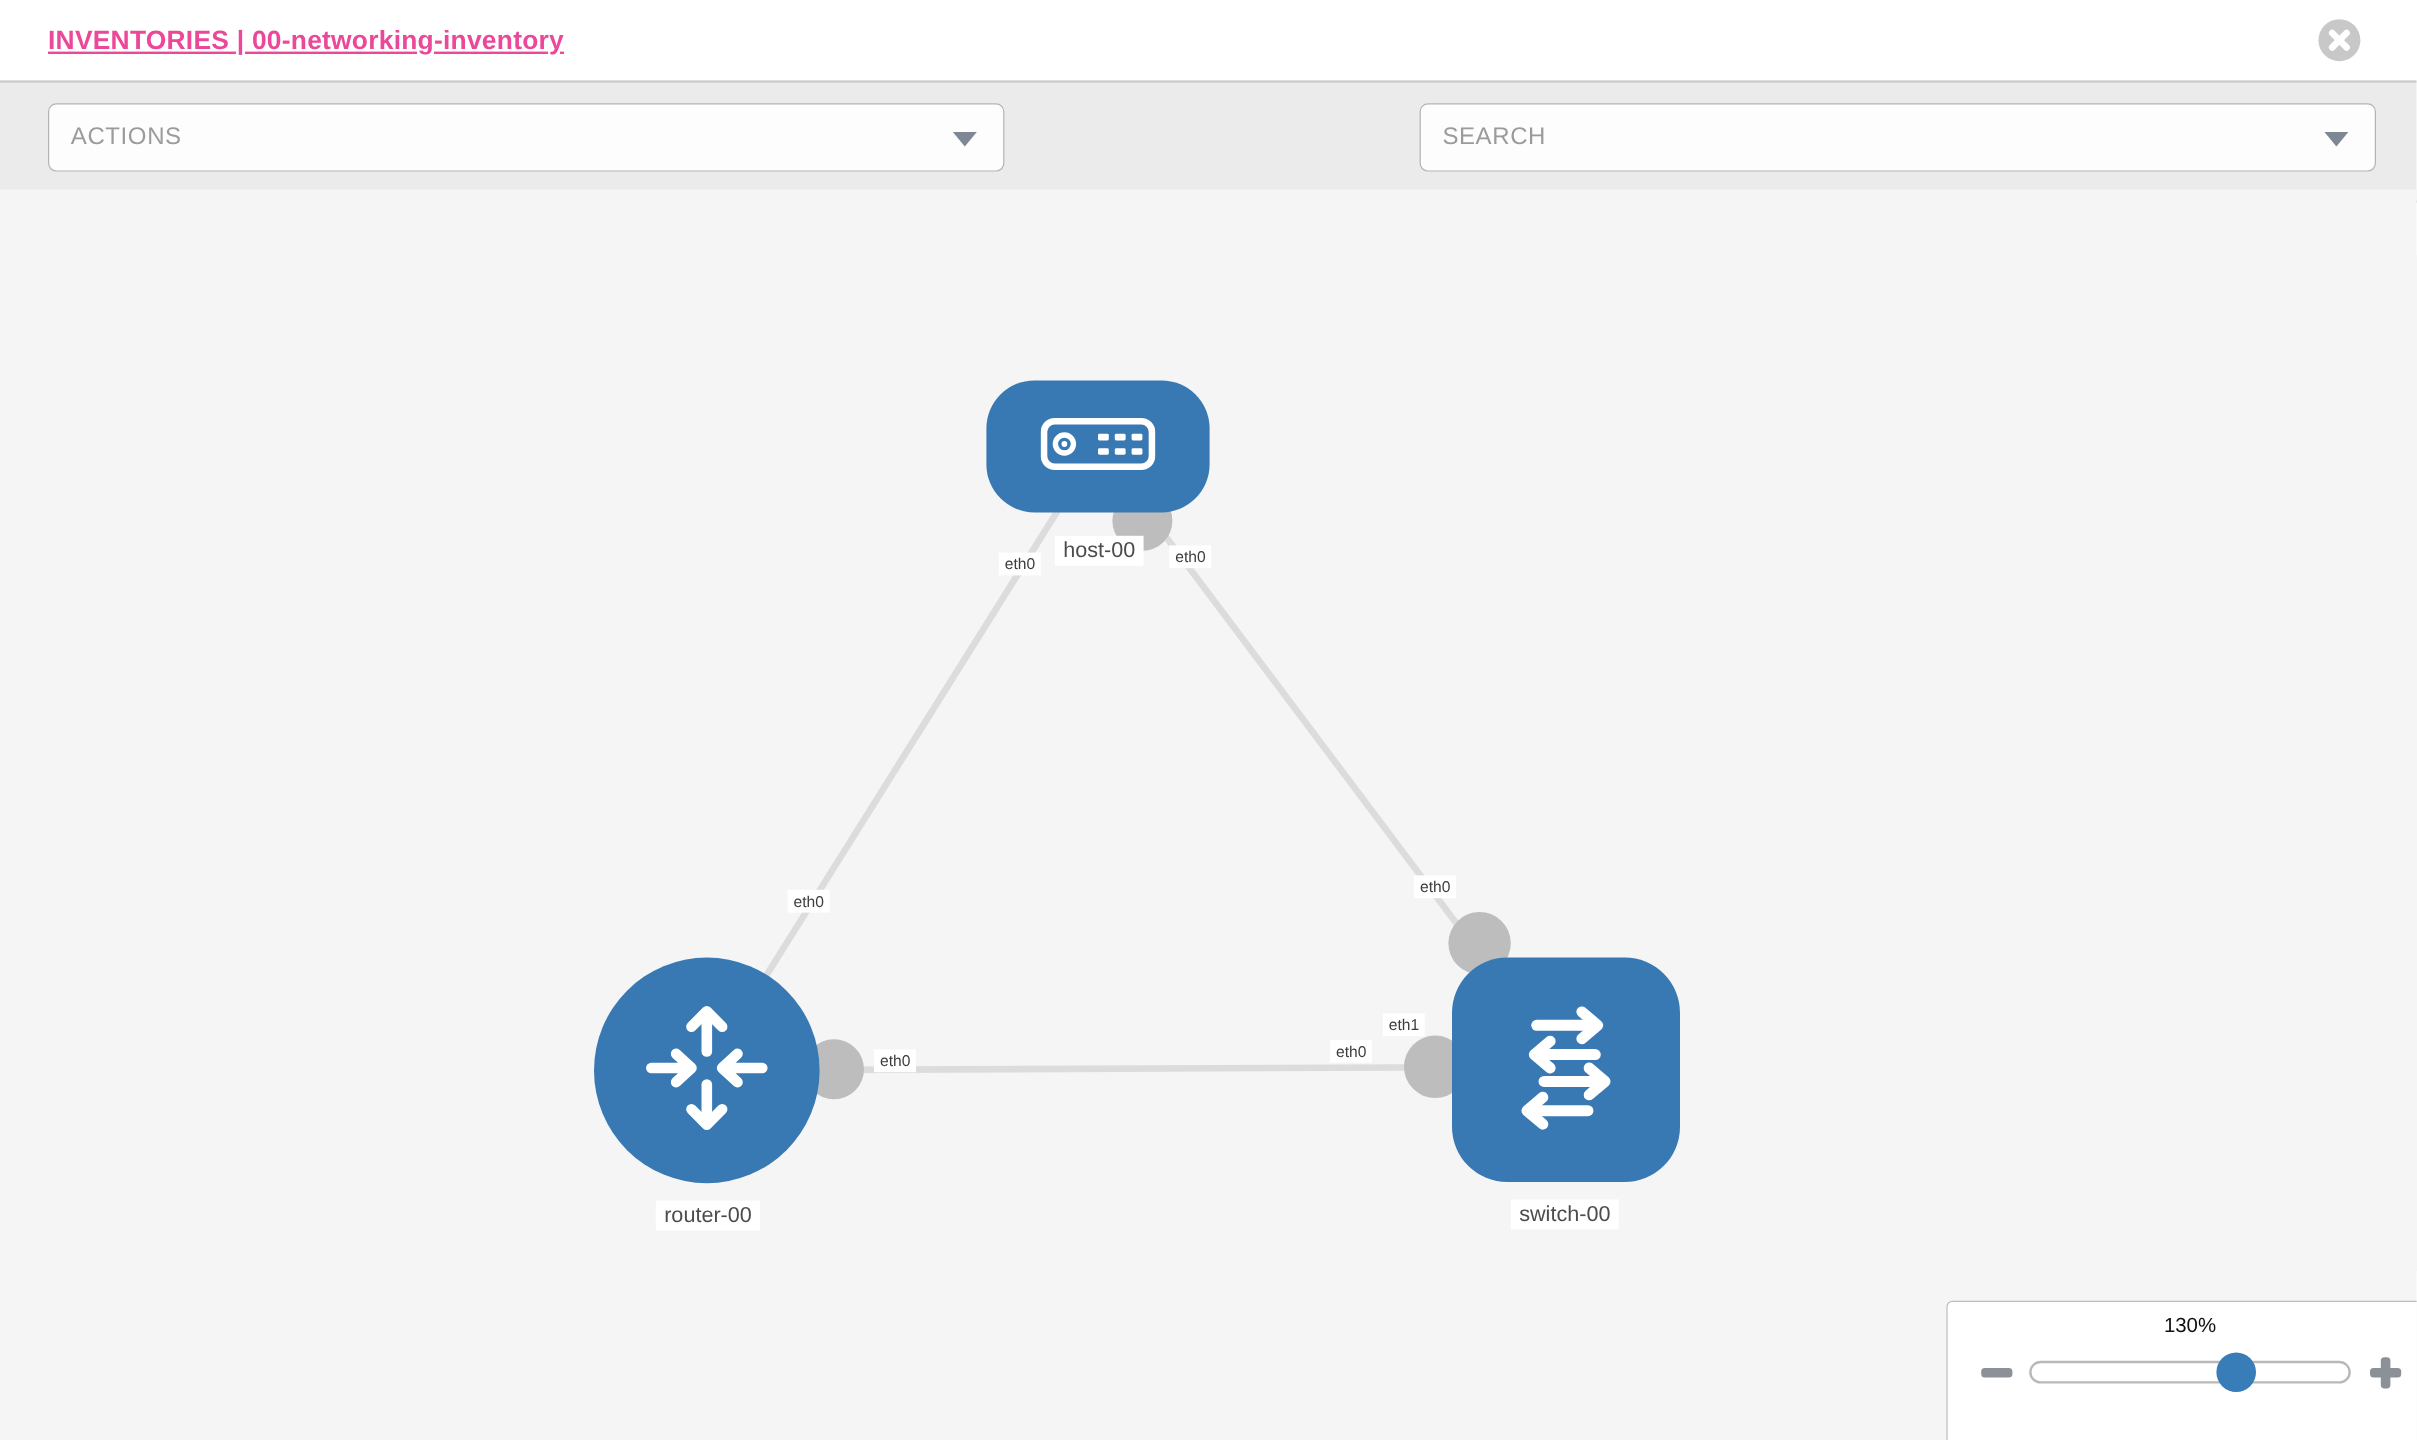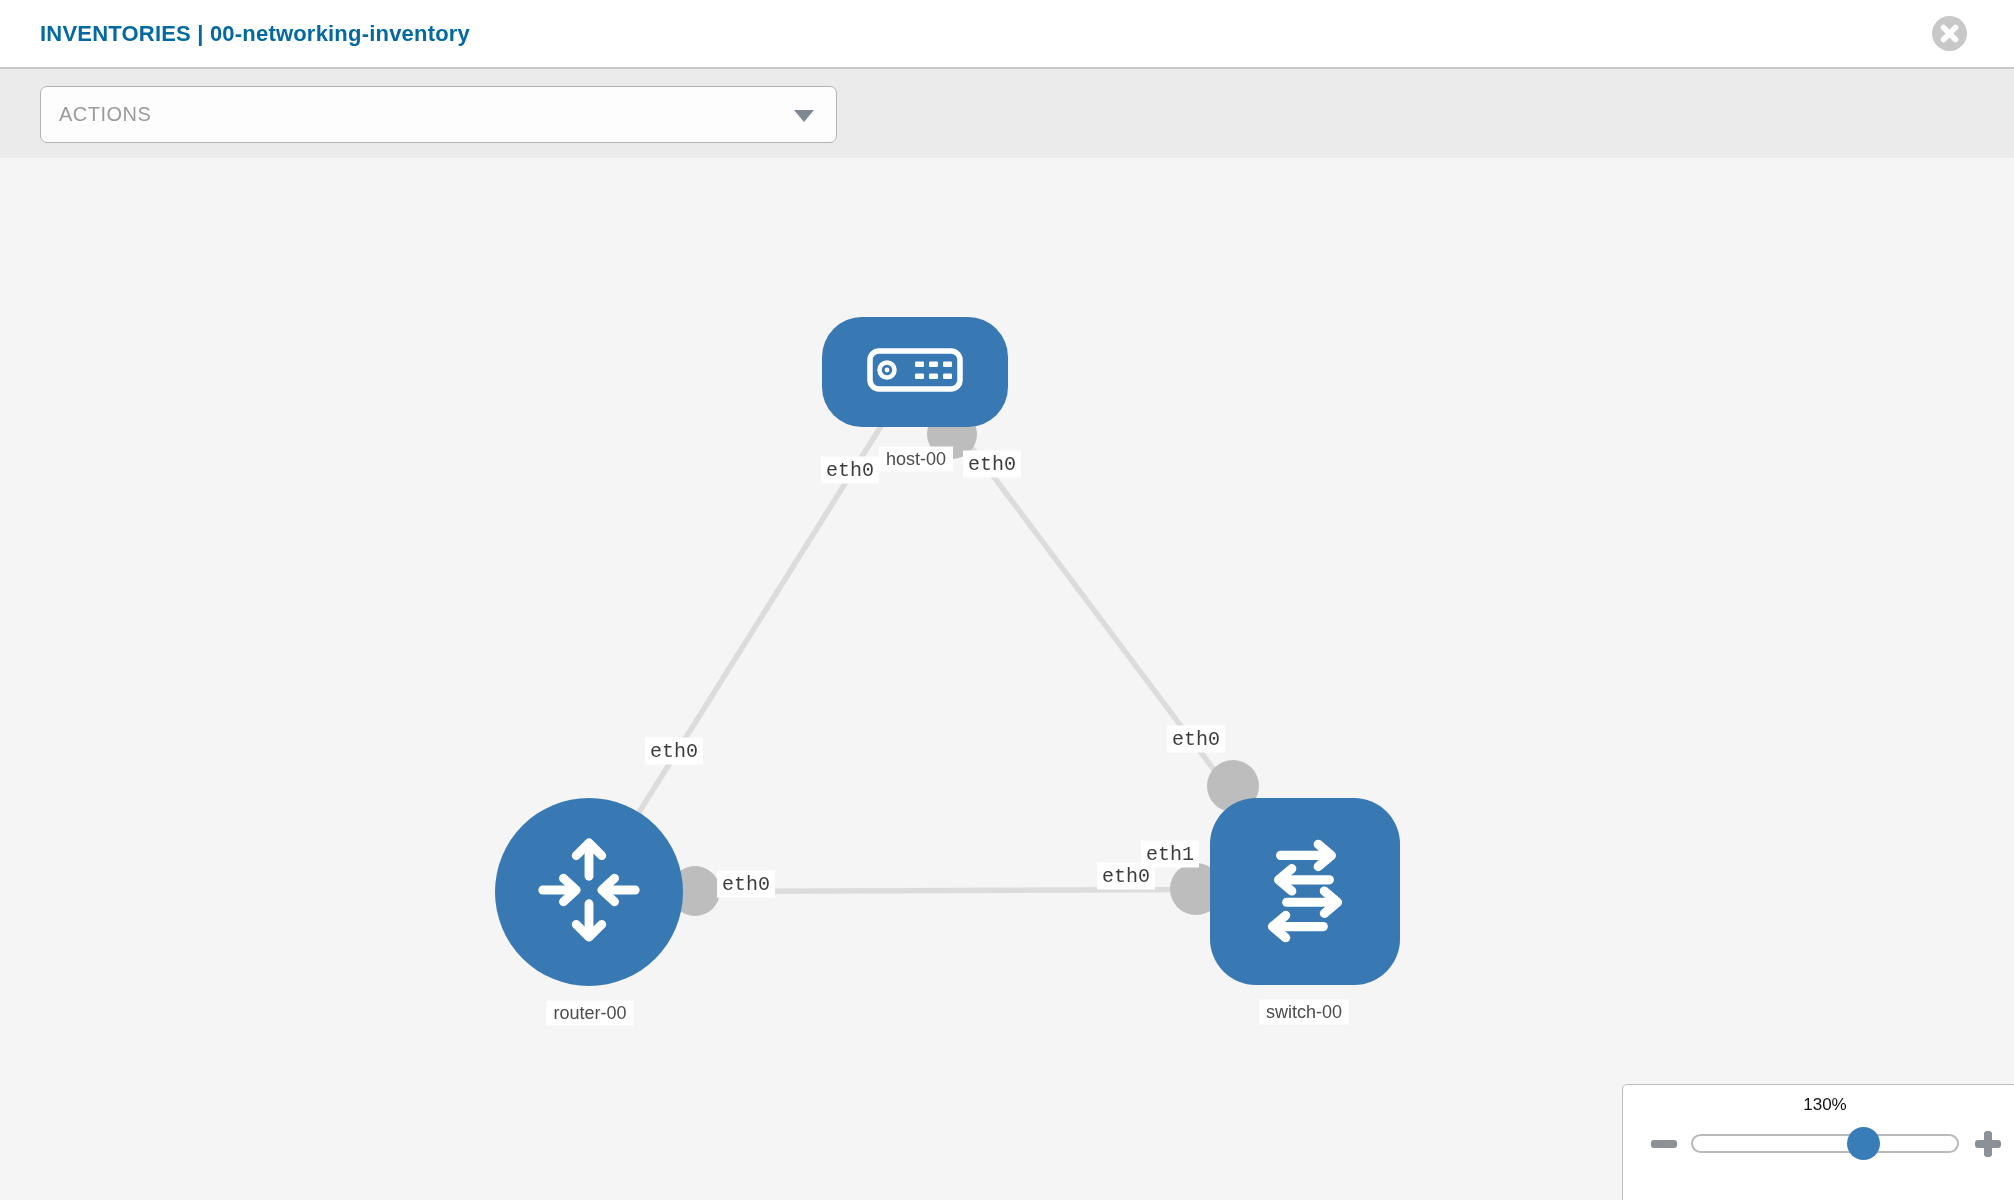--- a/index.html
+++ b/index.html
@@ -9,22 +9,23 @@
     font-family: "Liberation Sans", sans-serif; background: #ffffff;
   }
 
   
   .header {
     position: absolute; left: 0; top: 0; width: 2014px; height: 69px;
     background: #ffffff; border-bottom: 2px solid #c9c9c9;
   }
   .page-title {
     position: absolute; left: 40px; top: 0; line-height: 67px;
-    font-size: 22px; font-weight: bold; color: #0369a1; letter-spacing: .2px;
+    font-size: 22px; font-weight: bold; color: #ec4899; letter-spacing: .2px;
     white-space: nowrap;
+    text-decoration: underline;
   }
   .close-btn {
     position: absolute; right: 47px; top: 16px; width: 35px; height: 35px;
     border-radius: 50%; background: #c8c8c8; cursor: pointer;
   }
   .close-btn svg { position: absolute; left: 0; top: 0; }
 
   
   .toolbar {
     position: absolute; left: 0; top: 69px; width: 2014px; height: 100px;
@@ -67,21 +68,21 @@
   }
   .node-host   { left: 822px;  top: 159px; width: 186px; height: 110px; border-radius: 40px; }
   .node-router { left: 495px;  top: 640px; width: 188px; height: 188px; border-radius: 50%; }
   .node-switch { left: 1210px; top: 640px; width: 190px; height: 187px; border-radius: 46px; }
 
   .lbl {
     position: absolute; transform: translate(-50%, -50%);
     background: #ffffff; white-space: nowrap;
   }
   .node-lbl { font-size: 18px; color: #4c4c4c; padding: 2px 7px; }
-  .if-lbl   { font-size: 20px; color: #3d3d3d; padding: 2px 5px; font-family: Liberation Mono, monospace; }
+  .if-lbl   { font-size: 13px; color: #3d3d3d; padding: 2px 5px; }
 
   .lbl-host   { left: 916px;  top: 301px; }
   .lbl-router { left: 590px;  top: 855px; }
   .lbl-switch { left: 1304px; top: 854px; }
 
   .if-host-left    { left: 850px;  top: 312px; }
   .if-host-right   { left: 992px;  top: 306px; }
   .if-router-top   { left: 674px;  top: 593px; }
   .if-router-mid   { left: 746px;  top: 726px; }
   .if-switch-back  { left: 1126px; top: 718px; }
@@ -149,20 +150,24 @@
       <span>
         <svg width="40" height="40" viewBox="0 0 36 36">
           <circle cx="11" cy="11.5" r="6.2" stroke="#8b9095" stroke-width="5" fill="none"></circle>
           <path d="M16 16.5 L28.5 28" stroke="#8b9095" stroke-width="5" stroke-linecap="round" fill="none"></path>
           <path d="M23.5 21.5 L27 18" stroke="#8b9095" stroke-width="4.4" stroke-linecap="round" fill="none"></path>
           <path d="M27.8 25.3 L31.2 21.8" stroke="#8b9095" stroke-width="4.4" stroke-linecap="round" fill="none"></path>
         </svg>
       </span>
     </div>
 
+    <div class="combo combo-search">
+      <input class="search-field" type="text" placeholder="SEARCH" style="">
+      <span class="caret"></span>
+    </div>
   </div>
 
   <div class="canvas">
 
     <svg class="edges" width="2014" height="1042" viewBox="0 0 2014 1042">
       <line x1="915" y1="214" x2="589" y2="734" stroke="#dcdcdc" stroke-width="5.5"></line>
       <line x1="915" y1="214" x2="1305" y2="733" stroke="#dcdcdc" stroke-width="5.5"></line>
       <line x1="589" y1="734" x2="1305" y2="731" stroke="#dcdcdc" stroke-width="5.5"></line>
       <circle cx="952" cy="276" r="25" fill="#bdbdbd"></circle>
       <circle cx="695" cy="733" r="25" fill="#bdbdbd"></circle>

